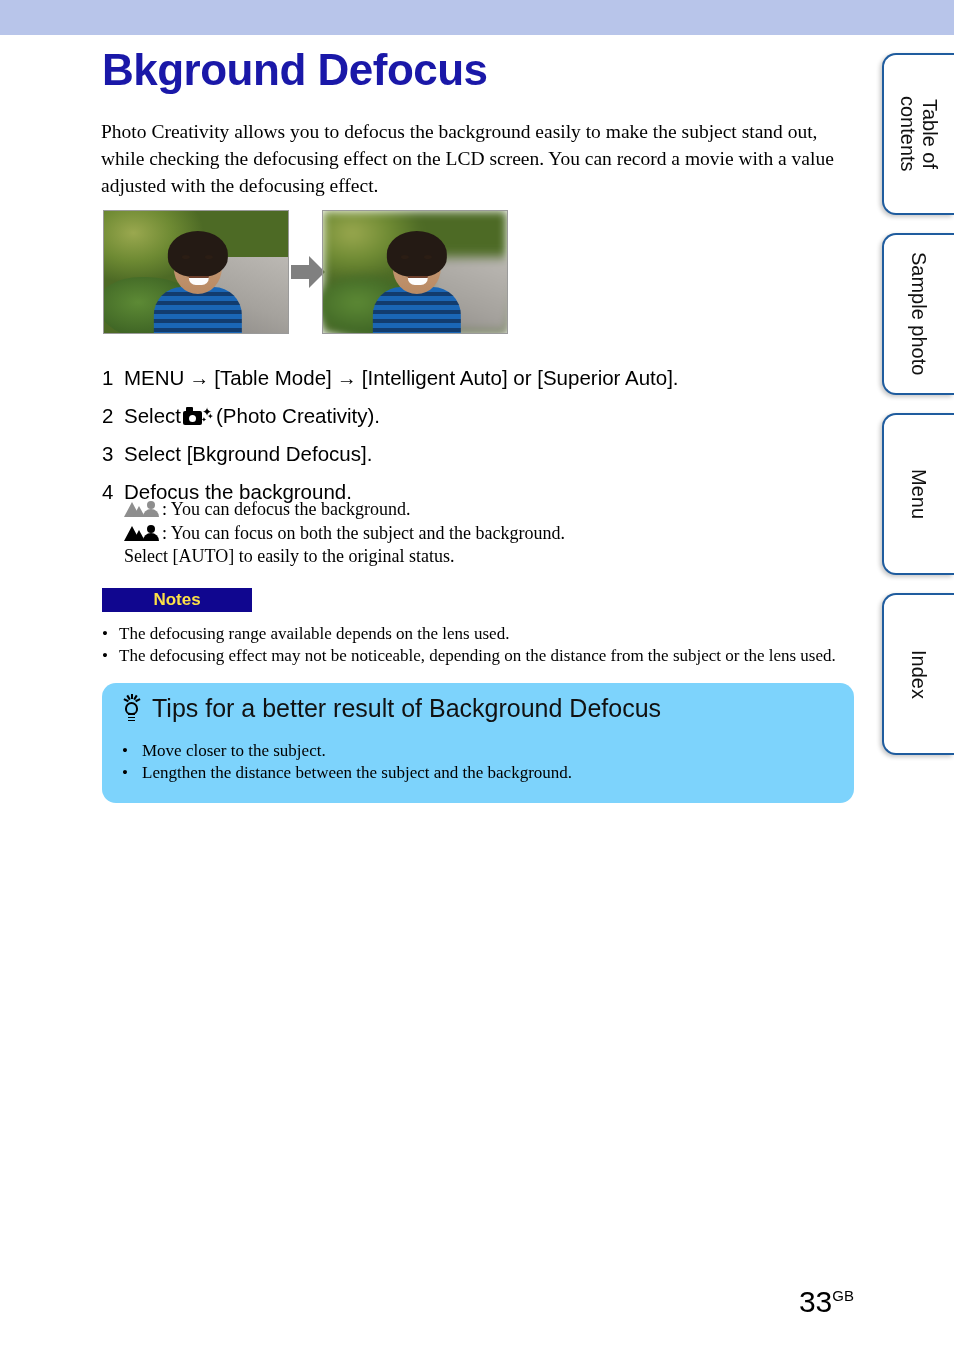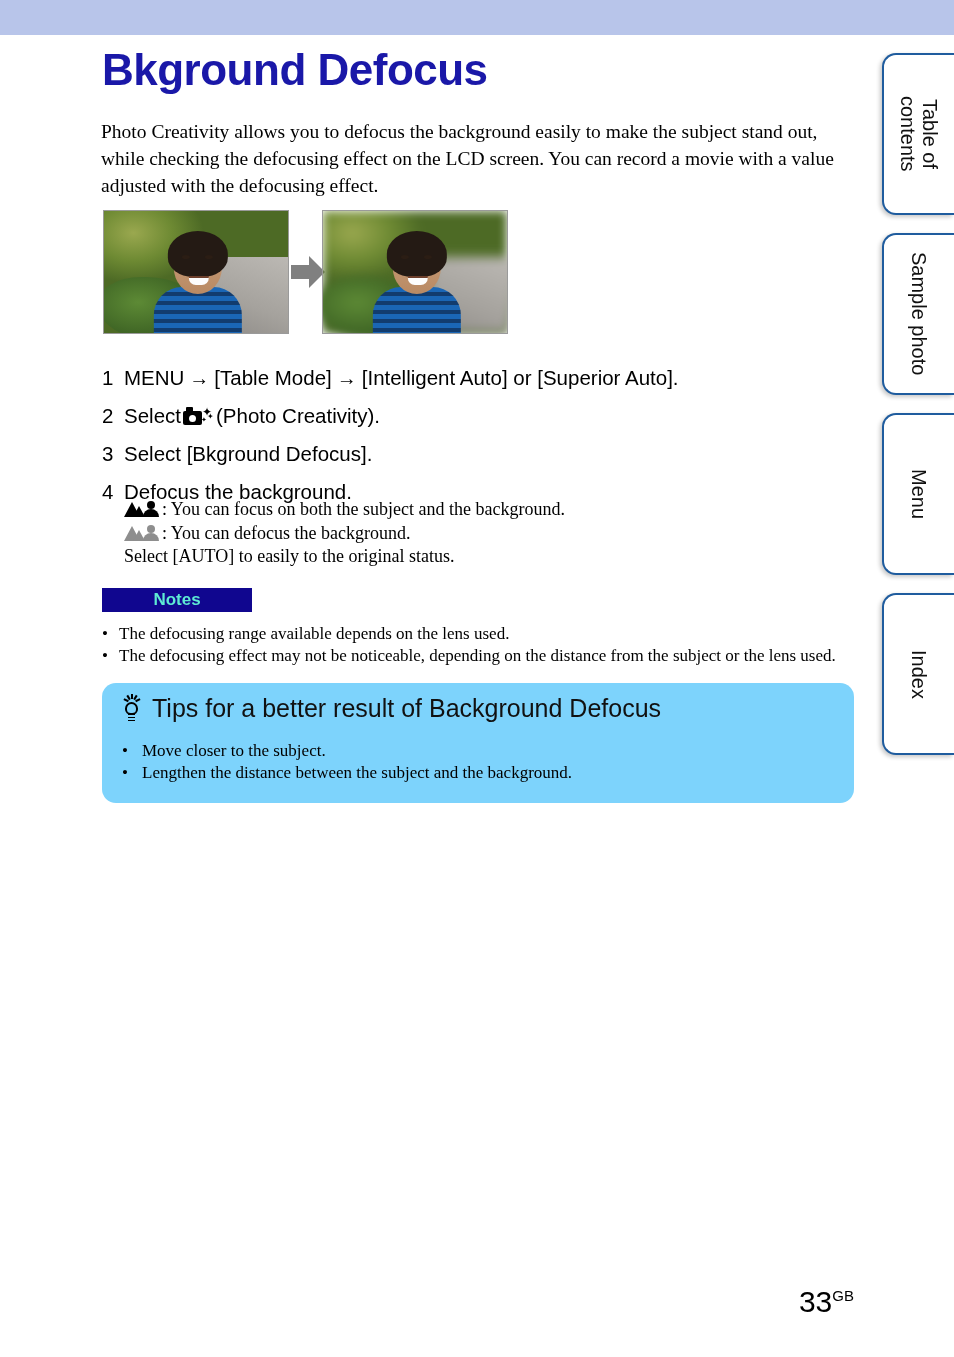--- a/index.html
+++ b/index.html
@@ -266,21 +266,21 @@
   .icon-mp.blur .mtn, .icon-mp.blur .mtn2 { filter: blur(0.6px); }
 
   
   .notes-badge {
     position: absolute;
     left: 102px;
     top: 553px;
     width: 150px;
     height: 24px;
     background: #10068f;
-    color: #5eead4;
+    color: #fde047;
     font-family: "Liberation Sans", sans-serif;
     font-weight: bold;
     font-size: 17px;
     display: flex;
     align-items: center;
     justify-content: center;
   }
   .notes-list {
     position: absolute;
     left: 102px;
@@ -490,37 +490,37 @@
 
     <div class="step">
       <span class="step-num">4</span>
       <span class="step-text">Defocus the background.</span>
     </div>
   </div>
 
   <div class="substeps">
 
     <div class="substep-line">
+      <span class="icon-mp blur">
+        <span class="mtn"></span>
+          <span class="mtn2"></span>
+        <span class="head"></span>
+          <span class="torso"></span>
+      </span>
+      <span>: You can defocus the background.</span>
+    </div>
+
+    <div class="substep-line">
       <span class="icon-mp sharp">
         <span class="mtn"></span>
           <span class="mtn2"></span>
         <span class="head"></span>
           <span class="torso"></span>
       </span>
       <span>: You can focus on both the subject and the background.</span>
-    </div>
-
-    <div class="substep-line">
-      <span class="icon-mp blur">
-        <span class="mtn"></span>
-          <span class="mtn2"></span>
-        <span class="head"></span>
-          <span class="torso"></span>
-      </span>
-      <span>: You can defocus the background.</span>
     </div>
 
     <div>Select [AUTO] to easily to the original status.</div>
   </div>
 
   <div class="notes-badge">Notes</div>
 
   <div class="notes-list">
     <div class="bullet-row">
       <span class="bullet-dot">•</span>

